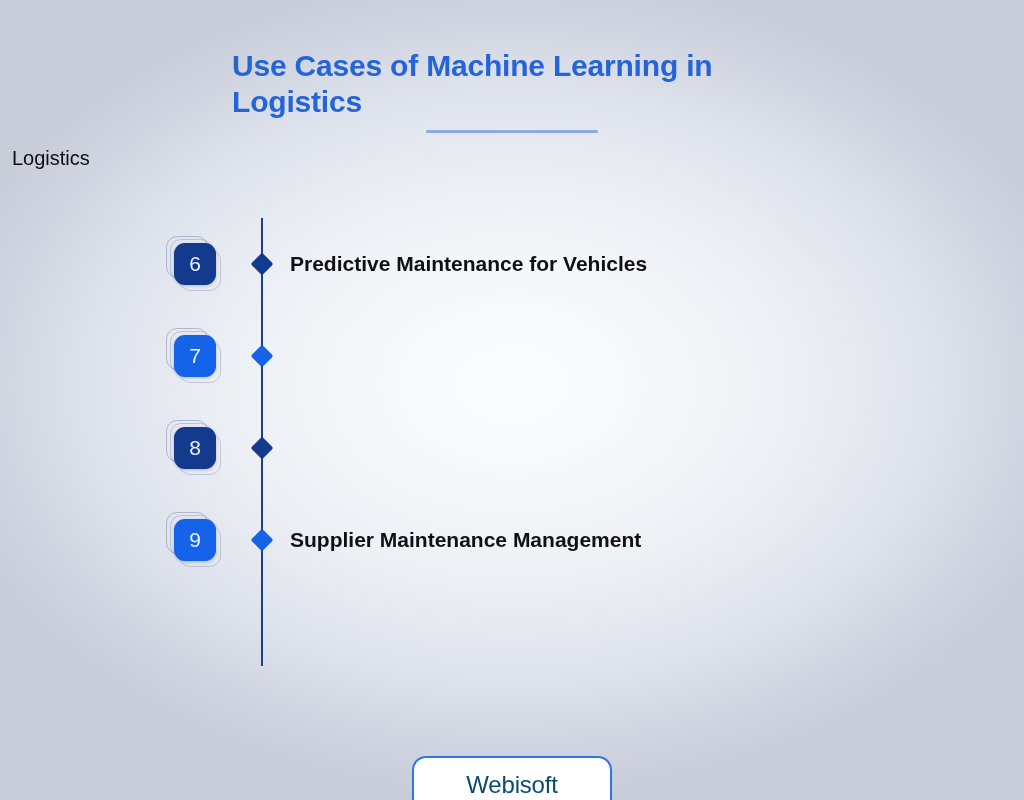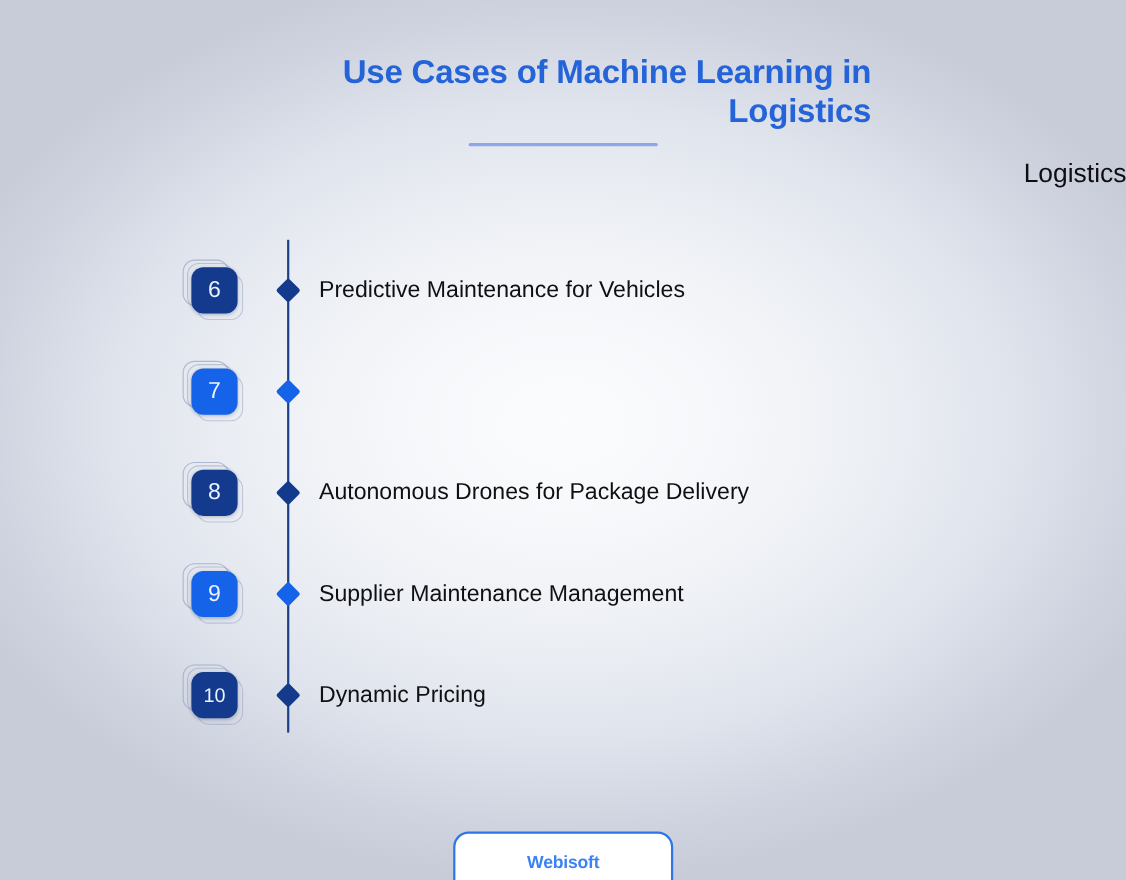--- a/index.html
+++ b/index.html
@@ -28,44 +28,45 @@
         #c7ccd8 100%);
     overflow: hidden;
   }
 
   
   .header {
     position: absolute;
     left: 0;
     top: 48px;
     width: 1024px;
-    text-align: right;
+    text-align: left;
   }
   .title {
     margin: 0 auto;
     width: 560px;
     font-size: 30px;
     line-height: 36px;
     font-weight: 700;
     letter-spacing: -0.2px;
     color: #2563d8;
   }
   .title-divider {
     margin: 10px auto 0 auto;
     width: 172px;
     height: 3px;
     border-radius: 2px;
     background: #8ea7e6;
   }
   .subtitle {
     margin: 12px auto 0 auto;
-    font-size: 24px;
+    font-size: 20px;
     line-height: 26px;
     font-weight: 400;
     color: #0e0e12;
+    padding-left: 12px;
   }
 
   
   .timeline {
     position: absolute;
     left: 0;
     top: 218px;
     width: 1024px;
     height: 450px;
   }
@@ -143,44 +144,44 @@
     border-radius: 2px;
   }
 
   .row-label {
     position: absolute;
     left: 290px;
     top: 50%;
     transform: translateY(-50%);
     font-size: 21px;
     line-height: 26px;
-    font-weight: 400;
+    font-weight: 700;
     color: #101013;
     white-space: nowrap;
   }
 
   
   .footer-logo {
     position: absolute;
     left: 412px;
     top: 756px;
     width: 200px;
     height: 58px;
     background: #ffffff;
     border: 2.5px solid #2f74e8;
     border-radius: 14px;
     display: flex;
     align-items: center;
     justify-content: center;
     box-sizing: border-box;
   }
   .footer-logo-text {
-    font-size: 16px;
-    font-weight: 700;
-    color: #3b82f6;
+    font-size: 24px;
+    font-weight: 400;
+    color: #0c4a6e;
     letter-spacing: -0.2px;
   }
 </style>
 </head>
 <body>
 
 <div id="infographic">
 
   <div class="header">
     <h1 class="title">Use Cases of Machine Learning in Logistics</h1>
@@ -211,41 +212,30 @@
           <div class="diamond" style="background: rgb(20, 99, 232);"></div>
         </div>
         <div class="row">
           <div class="badge-wrap">
             <div class="badge-ghost g1"></div>
             <div class="badge-ghost g2"></div>
             <div class="badge-ghost g3"></div>
             <div class="badge" style="background: rgb(19, 58, 140);">8</div>
           </div>
           <div class="diamond" style="background: rgb(19, 58, 140);"></div>
-          <div class="row-label">Autonomous Drones for Package Delivery</div>
         </div>
         <div class="row">
           <div class="badge-wrap">
             <div class="badge-ghost g1"></div>
             <div class="badge-ghost g2"></div>
             <div class="badge-ghost g3"></div>
             <div class="badge" style="background: rgb(20, 99, 232);">9</div>
           </div>
           <div class="diamond" style="background: rgb(20, 99, 232);"></div>
           <div class="row-label">Supplier Maintenance Management</div>
-        </div>
-        <div class="row">
-          <div class="badge-wrap">
-            <div class="badge-ghost g1"></div>
-            <div class="badge-ghost g2"></div>
-            <div class="badge-ghost g3"></div>
-            <div class="badge two-digit" style="background: rgb(19, 58, 140);">10</div>
-          </div>
-          <div class="diamond" style="background: rgb(19, 58, 140);"></div>
-          <div class="row-label">Dynamic Pricing</div>
         </div>
       </div>
   </div>
 
   <div class="footer-logo">
     <span class="footer-logo-text">Webisoft</span>
   </div>
 
 </div>
 

